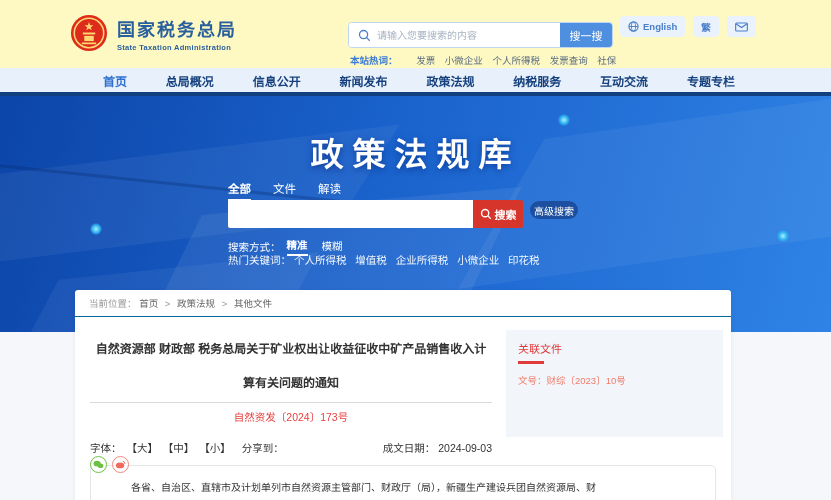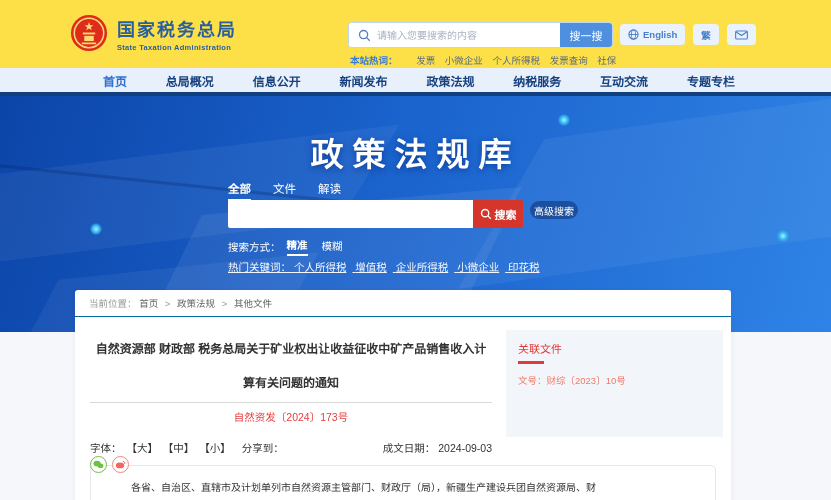--- a/index.html
+++ b/index.html
@@ -1,36 +1,36 @@
 <!DOCTYPE html>
 <html lang="zh-CN"><head>
 <meta charset="utf-8">
 <style>
   * { margin:0; padding:0; box-sizing:border-box; }
   html,body { width:831px; height:500px; overflow:hidden; }
   body { font-family:"Liberation Sans","DejaVu Sans",sans-serif; background:#f5f7fa; position:relative; }
   a { text-decoration:none; cursor:pointer; }
 
   
-  .header { position:absolute; top:0; left:0; width:831px; height:68px; background:#fde047; z-index:3; }
+  .header { position:absolute; top:0; left:0; width:831px; height:68px; background:#fef9c3; z-index:3; }
   .logo { position:absolute; left:70px; top:14px; display:flex; align-items:center; gap:9px; }
   .emblem { width:38px; height:38px; display:block; }
   .logo-cn { font-family:"DejaVu Serif","Liberation Serif",serif; font-weight:bold; font-size:18px; color:#2a5f9e; letter-spacing:2px; }
   .logo-en { font-size:7.5px; font-weight:bold; color:#2a5f9e; margin-top:2px; letter-spacing:.3px; }
 
   .search-wrap { position:absolute; left:348px; top:22px; width:265px; height:26px; display:flex; border:1px solid #bcd6f3; border-radius:4px; background:#fff; overflow:hidden; }
   .search-wrap .mag { position:absolute; left:9px; top:6px; }
   .search-input { border:none; outline:none; flex:1; padding:0 6px 0 28px; font-size:10px; color:#333; }
   .search-input::placeholder { color:#a9b4c4; }
   .search-go { width:52px; border:none; background:#4e8fe0; color:#fff; font-size:11px; cursor:pointer; }
   .hot-words { position:absolute; left:350px; top:53px; font-size:9.5px; color:#5a6b80; white-space:nowrap; }
   .hot-words .lbl { color:#3a7bd5; font-weight:bold; margin-right:16px; }
   .hot-words a { color:#5a6b80; margin-right:7px; }
 
-  .quick-btns { position:absolute; left:620px; top:24px; display:flex; gap:8px; }
+  .quick-btns { position:absolute; left:620px; top:16px; display:flex; gap:8px; }
   .qbtn { height:21px; background:#e9f2fd; border:none; border-radius:4px; color:#4a7fc9; font-size:9.5px; font-weight:bold; display:flex; align-items:center; gap:4px; padding:0 8px; cursor:pointer; }
 
   
   .nav { position:absolute; top:68px; left:0; width:831px; height:28px; background:#e8f1fb; border-bottom:4px solid #123f7d; z-index:3; }
   .nav-inner { position:absolute; left:103px; width:632px; top:0; height:24px; display:flex; justify-content:space-between; align-items:center; }
   .nav-item { font-size:12px; font-weight:bold; color:#16417e; }
   .nav-item.active { color:#2f6fd0; }
 
   
   .banner { position:absolute; top:96px; left:0; width:831px; height:236px; overflow:hidden; z-index:1;
@@ -49,21 +49,21 @@
   .banner-tabs { position:absolute; left:228px; top:84px; display:flex; gap:22px; }
   .banner-tab { color:#fff; font-size:11.5px; padding-bottom:3px; }
   .banner-tab.active { font-weight:bold; border-bottom:2px solid #fff; }
   .banner-search { position:absolute; left:228px; top:104px; display:flex; align-items:flex-start; }
   .banner-input { width:245px; height:28px; border:none; outline:none; border-radius:2px 0 0 2px; padding:0 8px; font-size:11px; }
   .banner-go { width:50px; height:28px; border:none; background:#d6352b; color:#fff; font-size:11px; font-weight:bold; border-radius:0 2px 2px 0; display:flex; align-items:center; justify-content:center; gap:3px; cursor:pointer; }
   .banner-adv { margin-left:7px; margin-top:1px; width:48px; height:18px; border:none; background:#1d4fa0; color:#fff; font-size:10px; border-radius:12px; cursor:pointer; }
   .mode-row { position:absolute; left:228px; top:141px; font-size:10.5px; color:#fff; display:flex; align-items:center; gap:14px; }
   .mode { color:#fff; padding-bottom:2px; }
   .mode.active { font-weight:bold; border-bottom:2px solid #fff; }
-  .kw-row { position:absolute; left:228px; top:163px; font-size:10.5px; color:rgba(255,255,255,.95); white-space:nowrap;text-decoration:underline; }
+  .kw-row { position:absolute; left:228px; top:156px; font-size:10.5px; color:rgba(255,255,255,.95); white-space:nowrap; }
   .kw-row a { color:rgba(255,255,255,.95); margin-right:6px; }
 
   
   .card { position:absolute; left:75px; top:290px; width:656px; height:230px; background:#fff; border-radius:3px;
           box-shadow:0 1px 5px rgba(20,50,100,.08); z-index:5; }
   .breadcrumb { position:absolute; top:0; left:0; width:100%; height:27px; line-height:27px; padding:0 14px;
                 font-size:9.5px; color:#999; border-bottom:1px solid #0369a1; }
   .breadcrumb a { color:#666; }
   .breadcrumb .sep { color:#999; margin:0 4px; }
 

